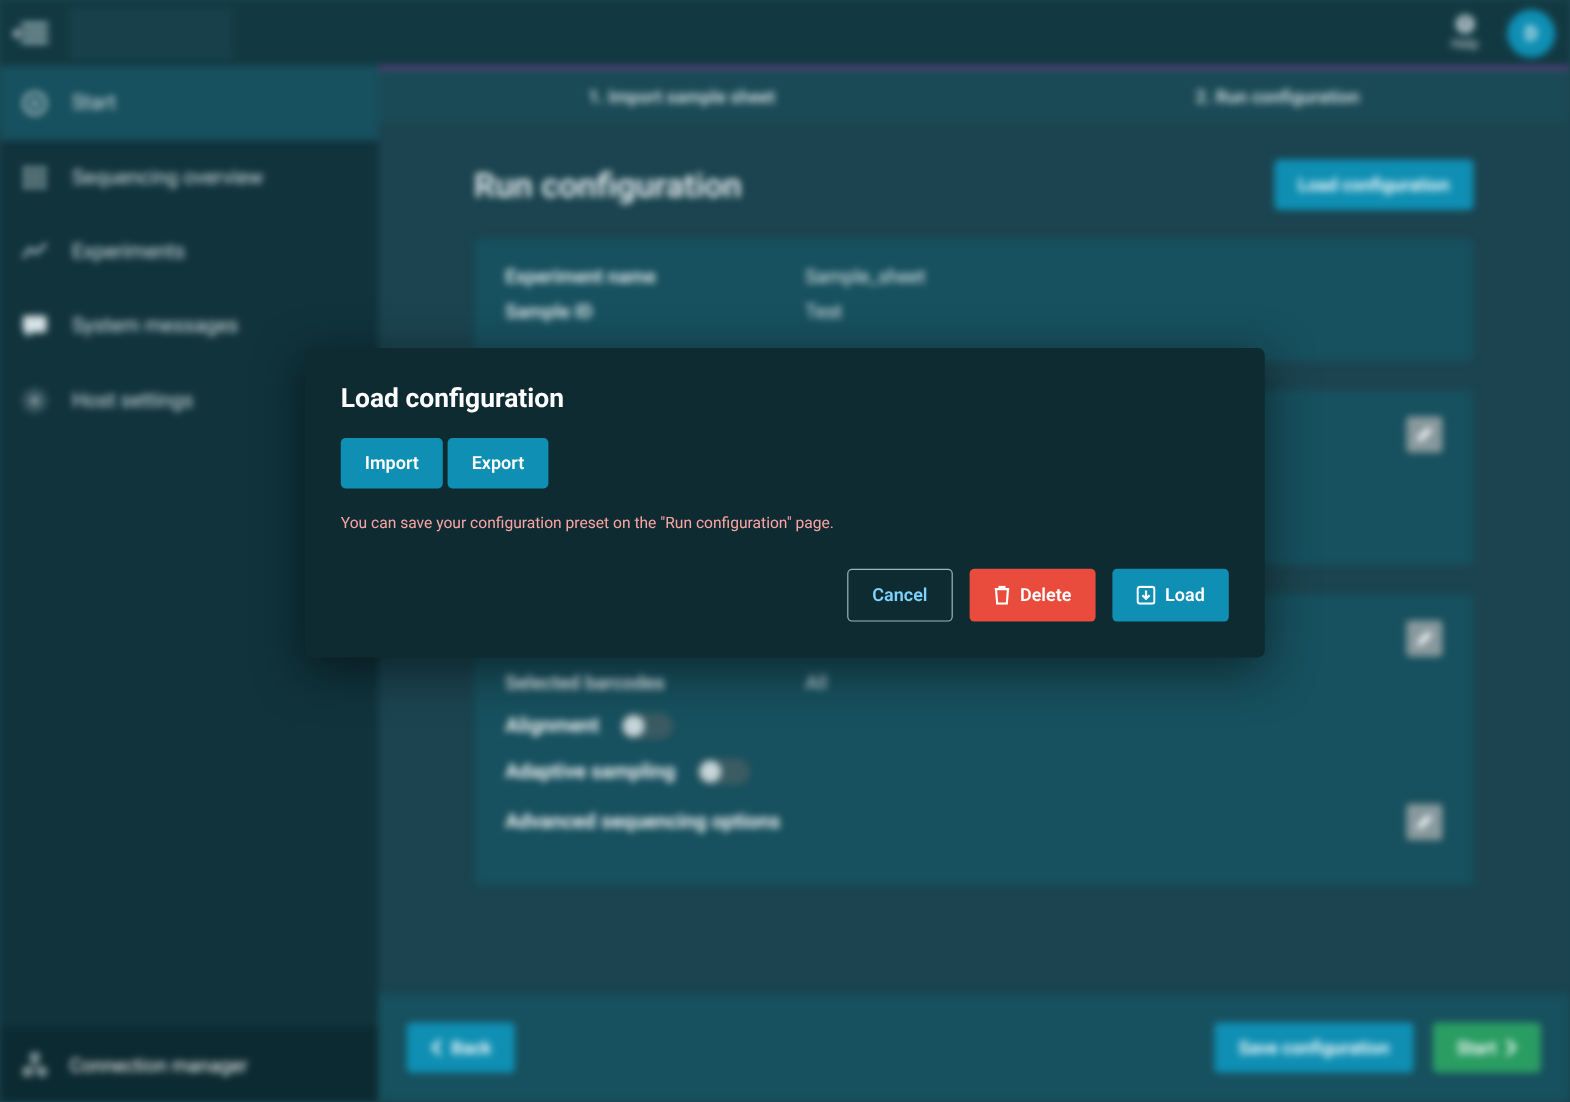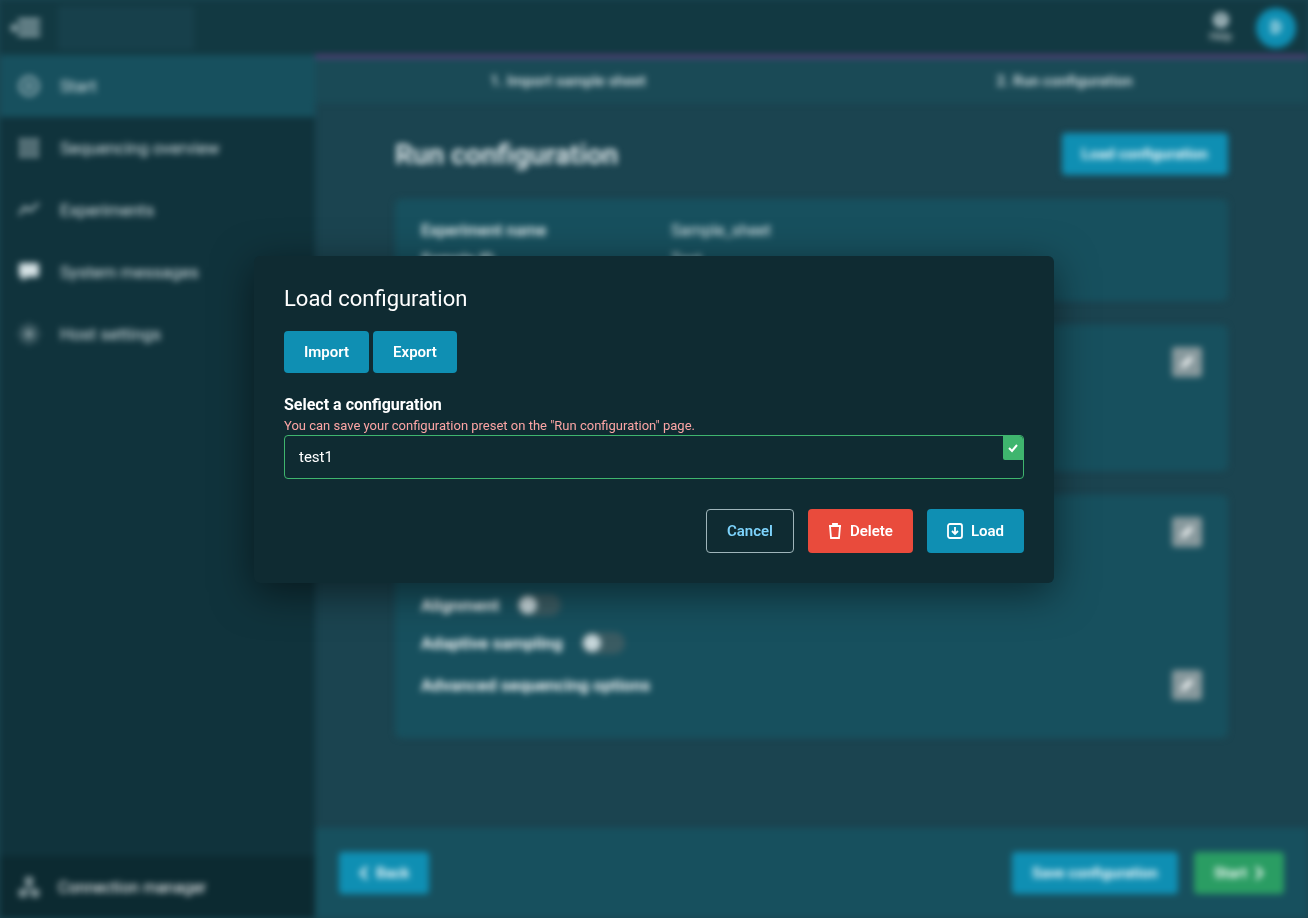--- a/index.html
+++ b/index.html
@@ -272,21 +272,21 @@
       width: 800px;
       background: #0f2b32;
       border-radius: 6px;
       padding: 30px;
       box-shadow: 0 10px 40px rgba(0,0,0,0.5);
       position: relative;
       top: -40px;
     }
     .modal h2 {
       font-size: 22px;
-      font-weight: 400;
+      font-weight: 700;
       margin-bottom: 20px;
     }
     .modal .btn-row {
       display: flex;
       gap: 4px;
       margin-bottom: 22px;
     }
     .modal .sub-title {
       font-size: 16px;
       font-weight: 700;
@@ -507,31 +507,22 @@
   </div>
 </div>
 
 <div class="modal-overlay">
   <div class="modal">
     <h2>Load configuration</h2>
     <div class="btn-row">
       <button class="btn btn-primary">Import</button>
       <button class="btn btn-primary">Export</button>
     </div>
-    <div class="sub-title">Select a configuration</div>
     <div class="sub-desc">You can save your configuration preset on the "Run configuration" page.</div>
 
-    <div class="config-item selected">
-      <span>test1</span>
-      <div class="check-badge">
-        <svg width="12" height="12" viewBox="0 0 12 12">
-            <path d="M2 6l3 3 5-6" stroke="#fff" stroke-width="2" fill="none"></path>
-          </svg>
-      </div>
-    </div>
 
     <div class="modal-actions">
       <button class="btn btn-outline">Cancel</button>
       <button class="btn btn-danger icon-inline">
         <svg width="14" height="16" viewBox="0 0 14 16">
             <path d="M1 3h12M5 3V1h4v2M2 3l1 12h8l1-12" stroke="#fff" stroke-width="1.8" fill="none"></path>
           </svg>
         <span>Delete</span>
       </button>
       <button class="btn btn-primary icon-inline">

